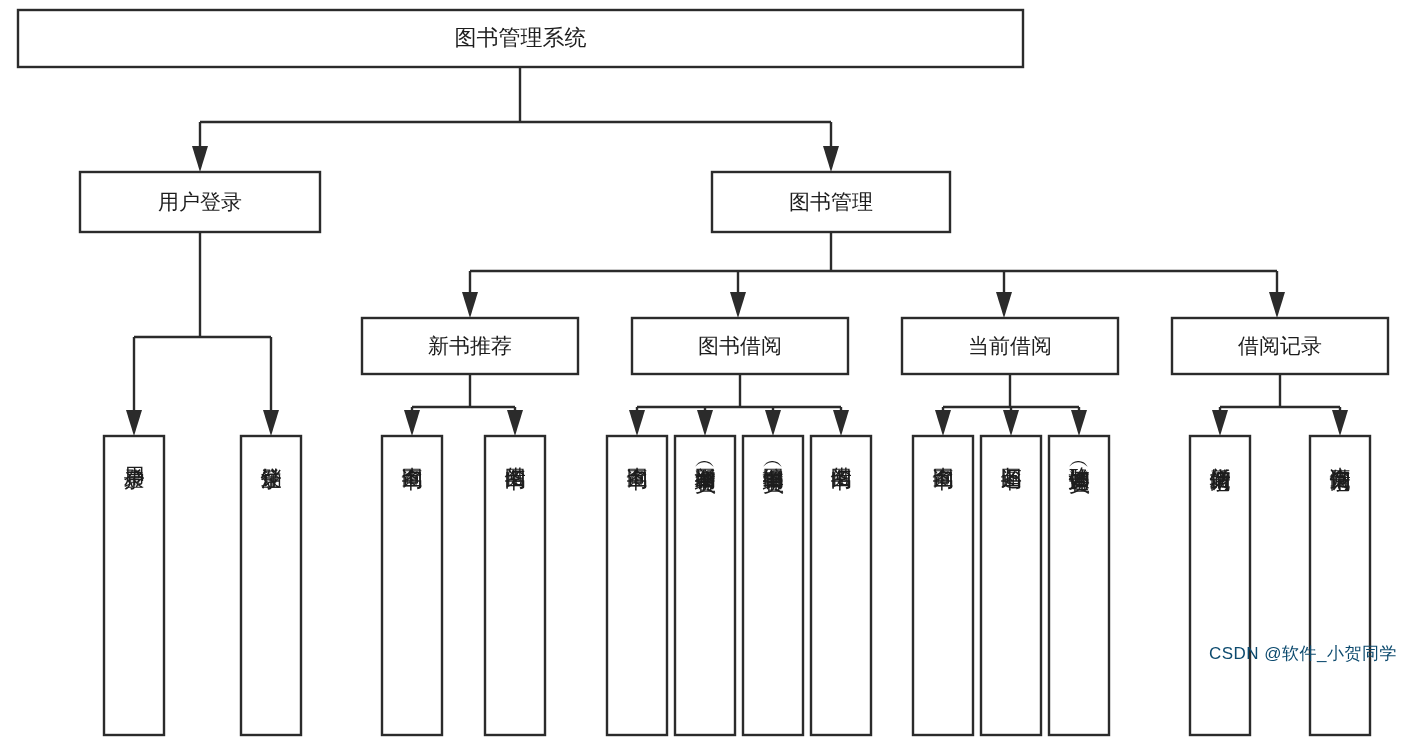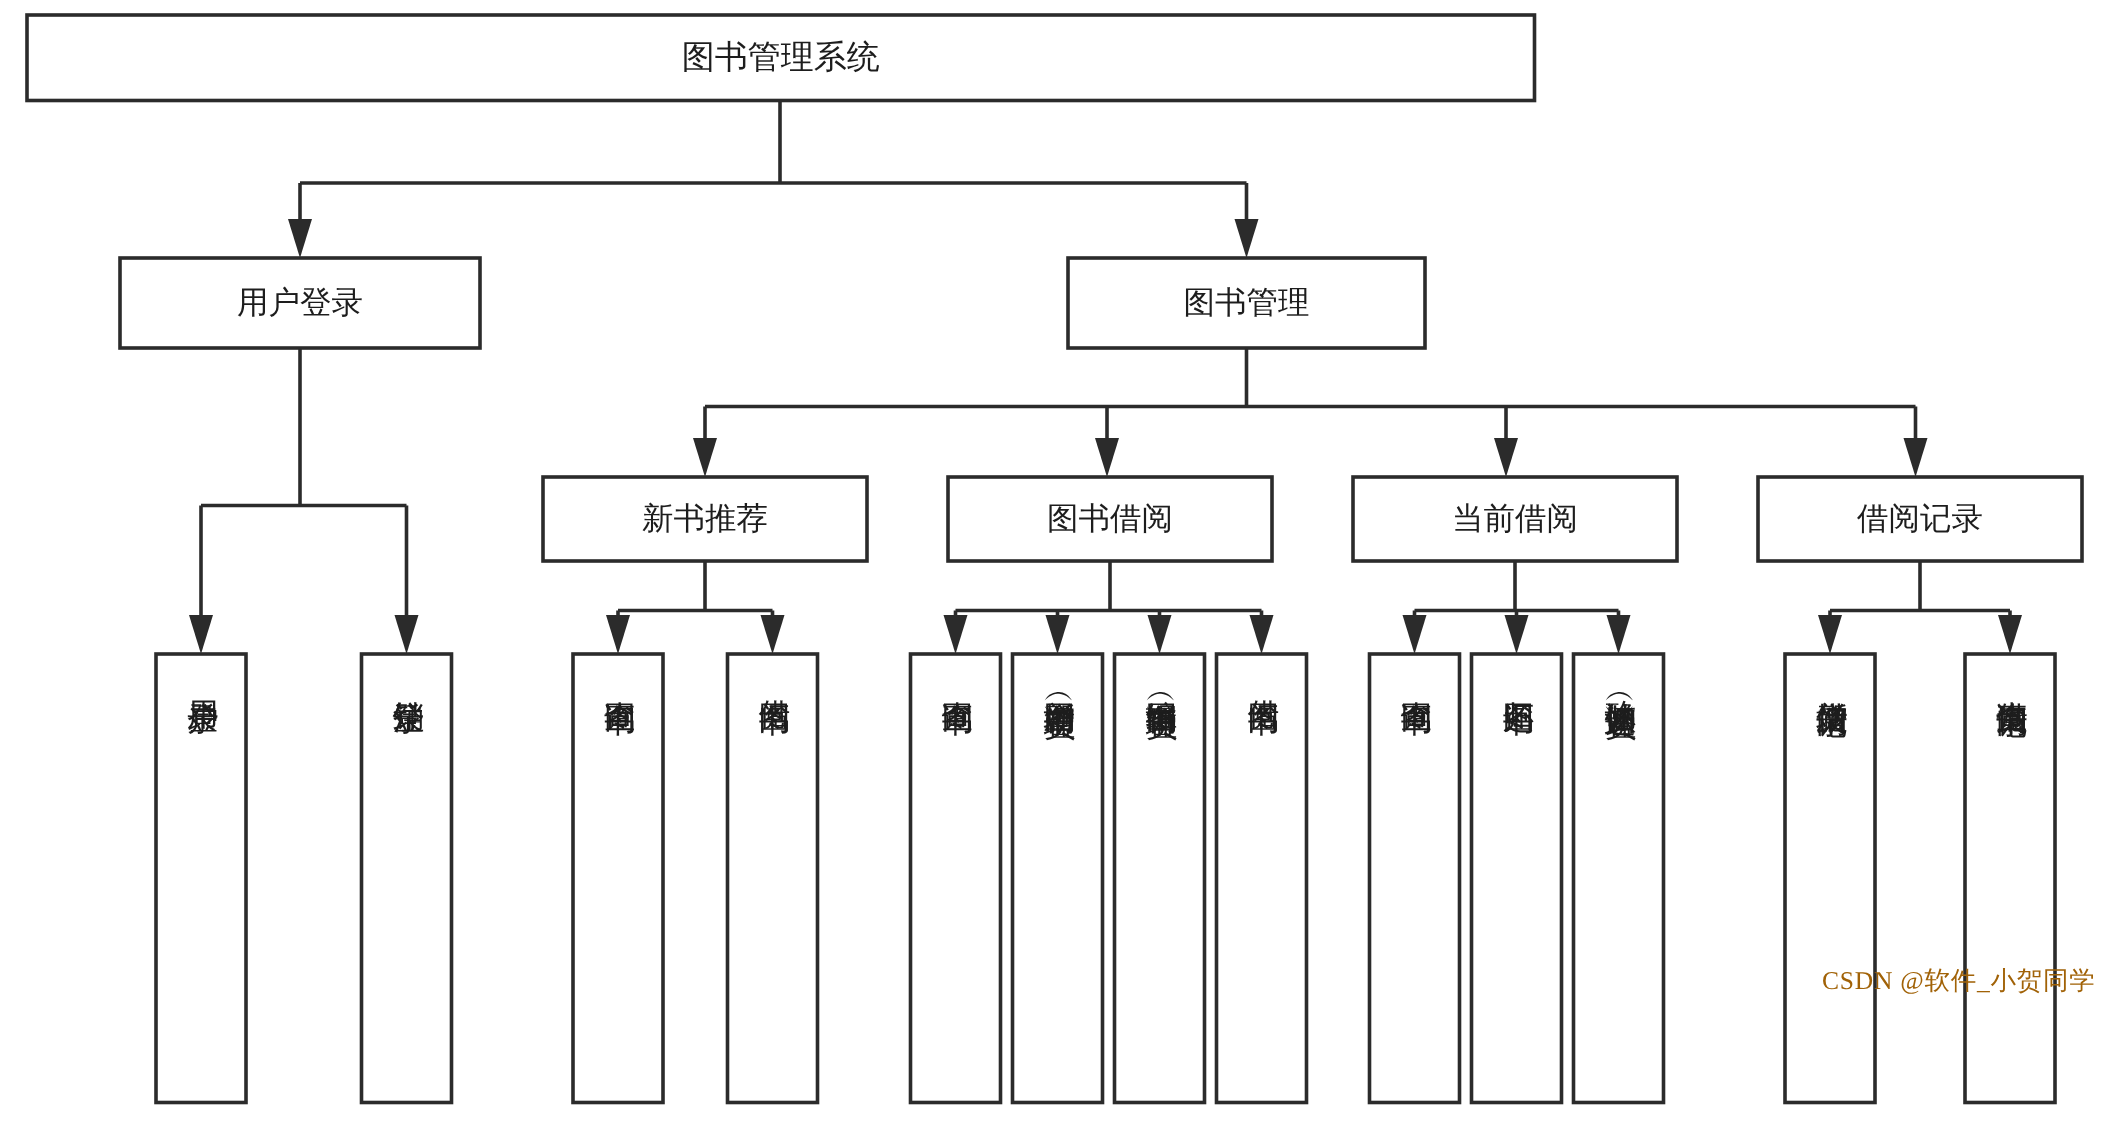--- a/index.html
+++ b/index.html
@@ -66,23 +66,23 @@
     color: #1d1d1d;
     writing-mode: vertical-rl;
     text-orientation: upright;
     letter-spacing: 1px;
     white-space: nowrap;
   }
   .watermark {
     position: absolute;
     right: 8px;
     bottom: 6px;
-    font-family: Liberation Serif, serif;
+    font-family: Liberation Sans, sans-serif;
     font-size: 17px;
-    color: #a16207;
+    color: #0c4a6e;
     letter-spacing: 0.5px;
     white-space: nowrap;
   }
 </style>
 </head>
 <body>
 
 <div id="diagram-root">
   <svg class="diagram-canvas" viewBox="0 0 1405 747">
     <g id="connector-layer">

